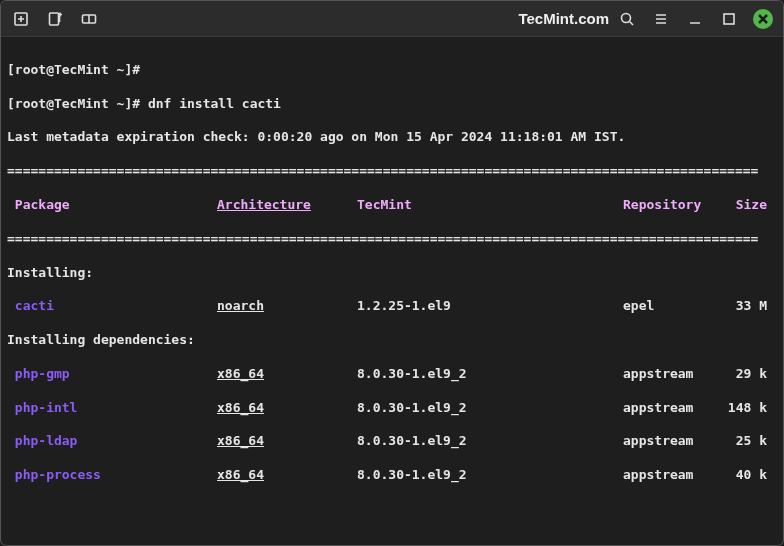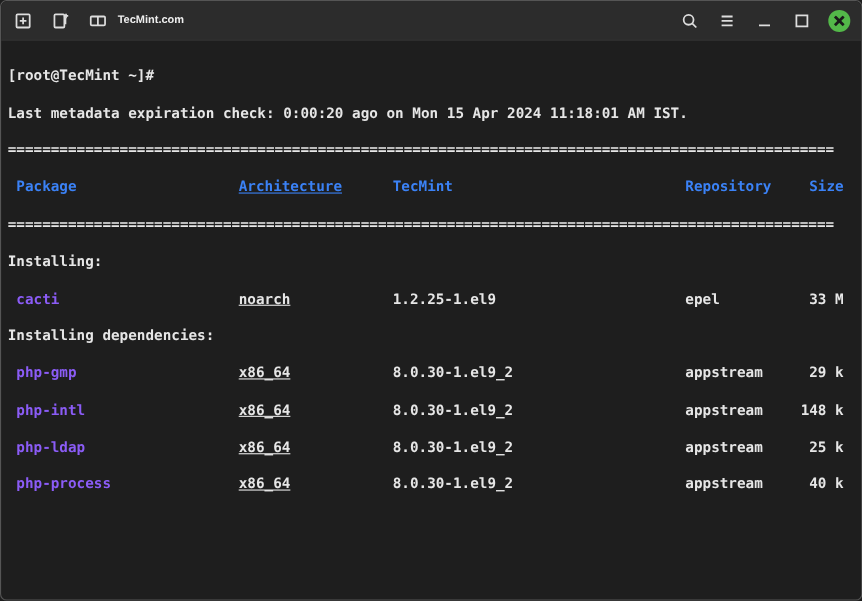--- a/index.html
+++ b/index.html
@@ -20,24 +20,24 @@
     align-items: center;
     padding: 0 10px;
     gap: 8px;
     border-bottom: 1px solid #3a3a3a;
     border-radius: 6px 6px 0 0;
   }
   .tb-left, .tb-right { display: flex; align-items: center; gap: 14px; }
   .tb-left { flex: 0 0 auto; }
   .tb-center {
     flex: 1 1 auto;
-    text-align: left;
+    text-align: right;
     font-family: -apple-system, "Segoe UI", sans-serif;
     font-weight: 600;
-    font-size: 10px;
+    font-size: 15px;
     color: #eee;
   }
   .tb-right { flex: 0 0 auto; }
   .icon-btn {
     width: 20px; height: 20px;
     display: flex; align-items: center; justify-content: center;
     color: #ddd;
     cursor: pointer;
   }
   .icon-btn svg { width: 16px; height: 16px; stroke: currentColor; fill: none; stroke-width: 1.6; }
@@ -55,21 +55,21 @@
     color: #e6e6e6;
     font-weight: 600;
   }
   .green { color: #8b5cf6; }
   .row { display: flex; }
   .col-pkg { width: 210px; }
   .col-arch { width: 140px; text-decoration: underline; }
   .col-ver { width: 230px; }
   .col-repo { width: 130px; padding-left: 36px; }
   .col-size { width: 50px; text-align: right; }
-  .hdr { color: #3b82f6; }
+  .hdr { color: #f0abfc; }
 </style>
 </head>
 <body>
 
 <div class="titlebar">
   <div class="tb-left">
     <div class="icon-btn">
       <svg viewBox="0 0 16 16">
           <rect x="2" y="2" width="12" height="12" rx="1"></rect>
           <line x1="8" y1="5" x2="8" y2="11"></line>
@@ -120,20 +120,21 @@
       <svg viewBox="0 0 10 10">
           <line x1="1" y1="1" x2="9" y2="9"></line>
           <line x1="9" y1="1" x2="1" y2="9"></line>
         </svg>
     </div>
   </div>
 </div>
 
 <div class="term">
 <div><span>[root@TecMint ~]#</span></div>
+<div><span>[root@TecMint ~]#</span> <span>dnf install cacti</span></div>
 <div>Last metadata expiration check: 0:00:20 ago on Mon 15 Apr 2024 11:18:01 AM IST.</div>
 <div>================================================================================================</div>
 <div class="row hdr"><span class="col-pkg"> <span>Package</span></span><span class="col-arch">Architecture</span><span class="col-ver">TecMint</span><span class="col-repo">Repository</span><span class="col-size">Size</span></div>
 <div>================================================================================================</div>
 <div>Installing:</div>
 <div class="row"><span class="col-pkg"> <span class="green">cacti</span></span><span class="col-arch">noarch</span><span class="col-ver">1.2.25-1.el9</span><span class="col-repo">epel</span><span class="col-size">33 M</span></div>
 <div>Installing dependencies:</div>
 <div class="row"><span class="col-pkg"> <span class="green">php-gmp</span></span><span class="col-arch">x86_64</span><span class="col-ver">8.0.30-1.el9_2</span><span class="col-repo">appstream</span><span class="col-size">29 k</span></div>
 <div class="row"><span class="col-pkg"> <span class="green">php-intl</span></span><span class="col-arch">x86_64</span><span class="col-ver">8.0.30-1.el9_2</span><span class="col-repo">appstream</span><span class="col-size">148 k</span></div>
 <div class="row"><span class="col-pkg"> <span class="green">php-ldap</span></span><span class="col-arch">x86_64</span><span class="col-ver">8.0.30-1.el9_2</span><span class="col-repo">appstream</span><span class="col-size">25 k</span></div>

